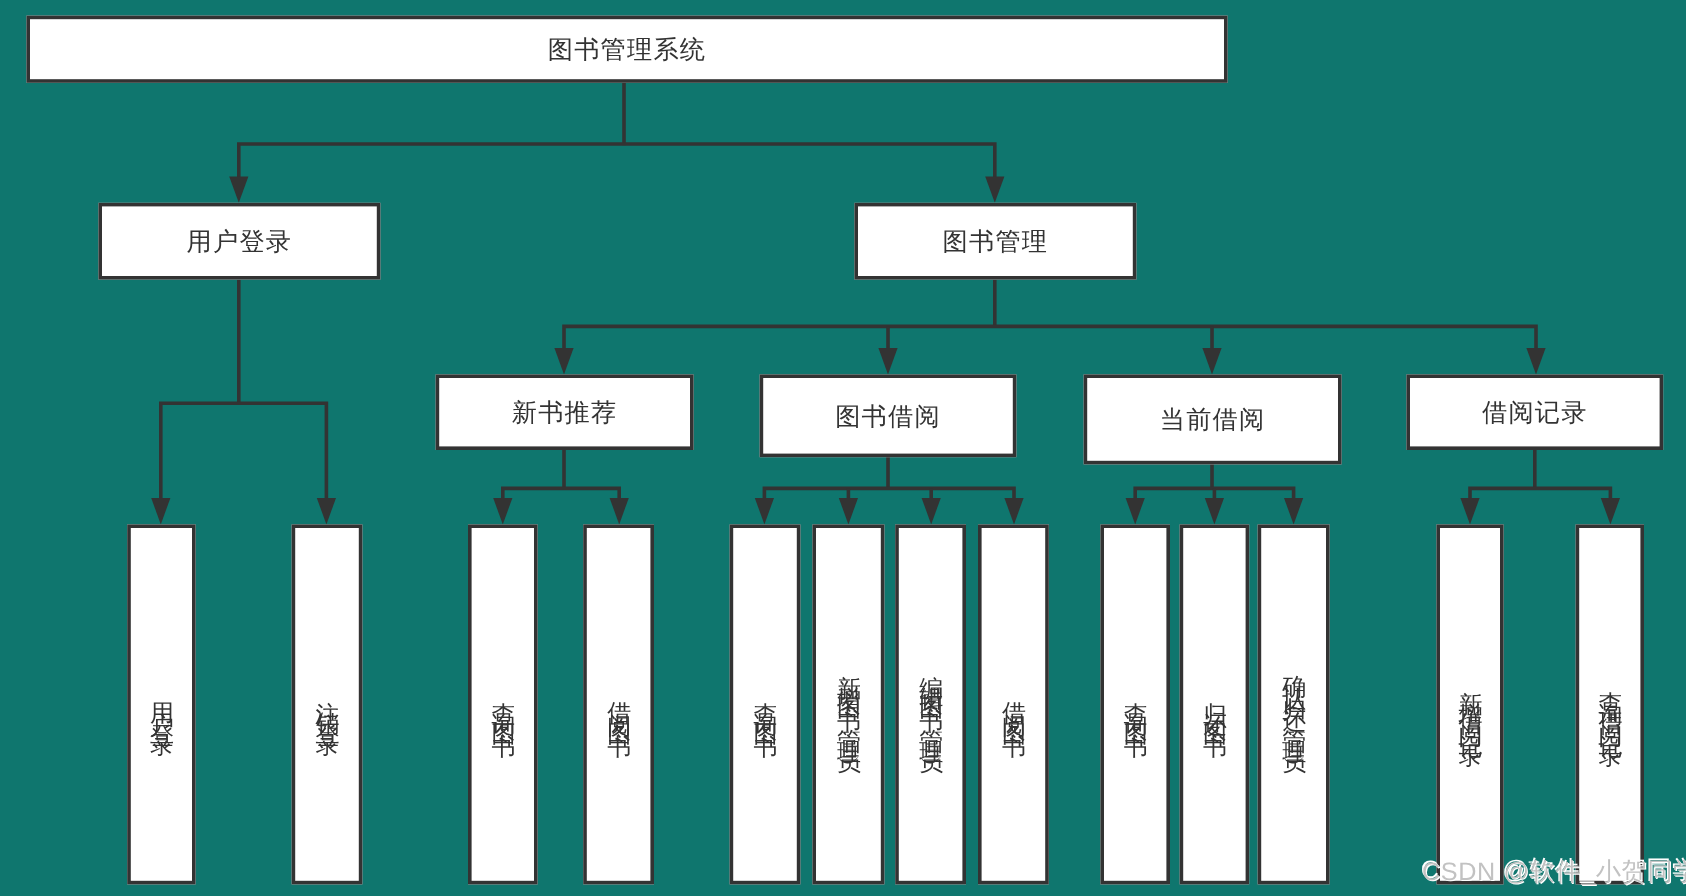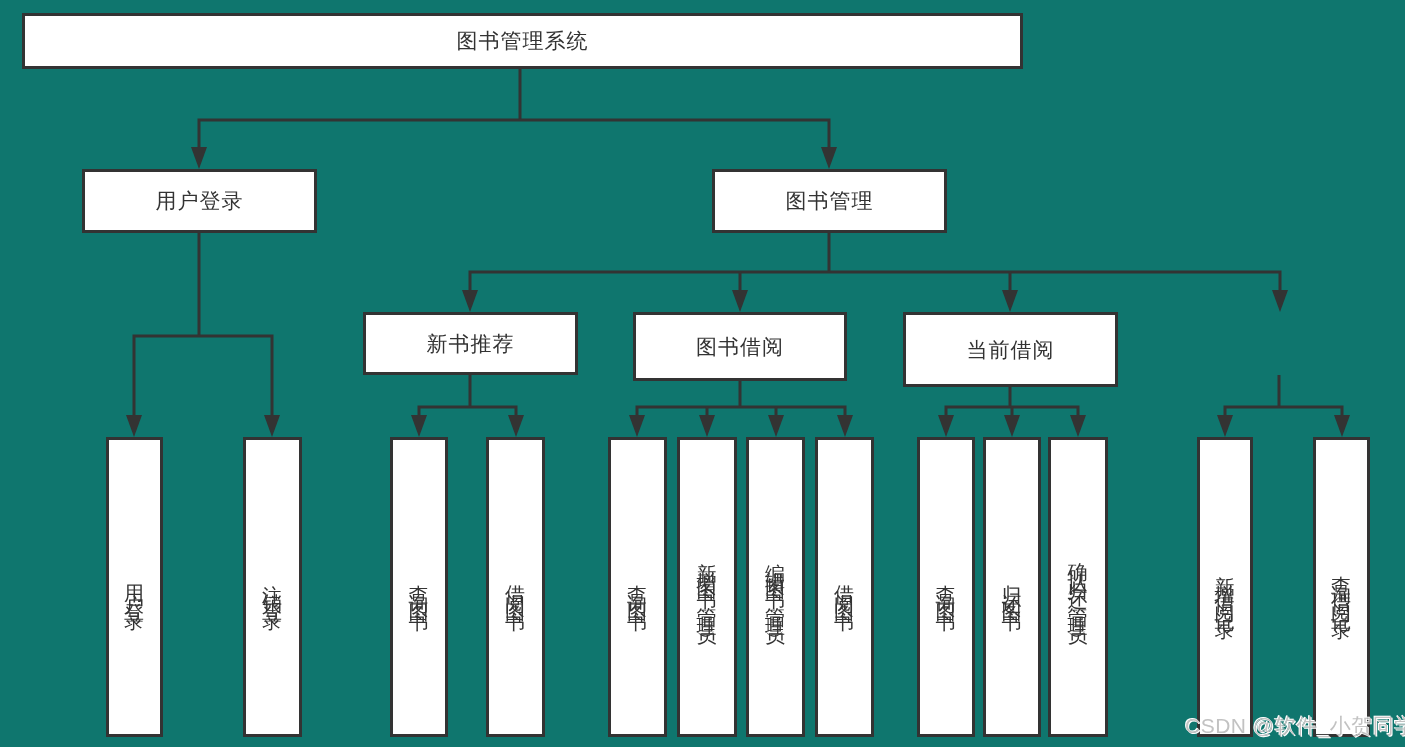--- a/index.html
+++ b/index.html
@@ -140,20 +140,23 @@
 
   <div class="hbox" style="left:363px; top:312px; width:215px; height:63px;">
     <span>新书推荐</span>
   </div>
   <div class="hbox" style="left:633px; top:312px; width:214px; height:69px;">
     <span>图书借阅</span>
   </div>
   <div class="hbox" style="left:903px; top:312px; width:215px; height:75px;">
     <span>当前借阅</span>
   </div>
+  <div class="hbox" style="left:1172px; top:312px; width:214px; height:63px;">
+    <span>借阅记录</span>
+  </div>
 
   <div class="vbox" style="left:106px; width:57px;">
     <span class="vtext">用户登录</span>
   </div>
   <div class="vbox" style="left:243px; width:59px;">
     <span class="vtext">注销登录</span>
   </div>
 
   <div class="vbox" style="left:390px; width:58px;">
     <span class="vtext">查询图书</span>

